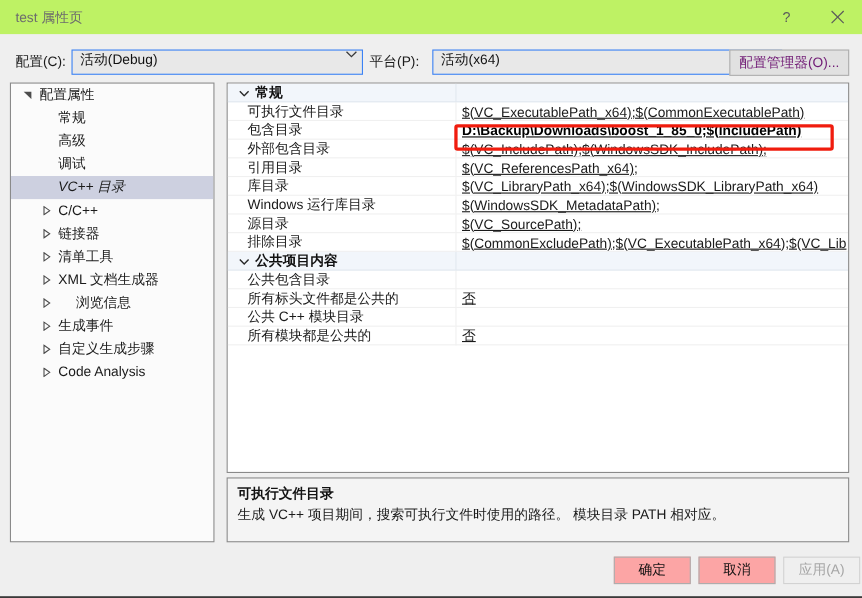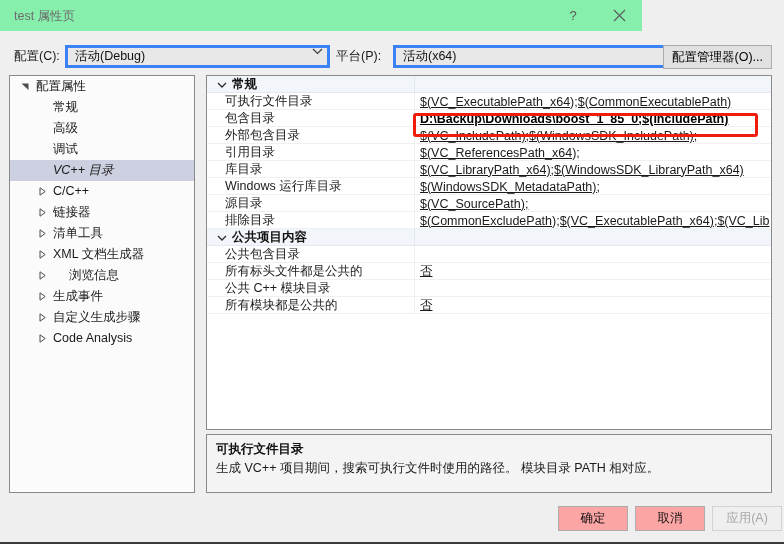--- a/index.html
+++ b/index.html
@@ -18,22 +18,22 @@
     position: relative;
     width: 784px;
     height: 544px;
     background: #efefef;
     border-bottom: 2px solid #3a3a3a;
   }
 
   
   .titlebar {
     position: absolute; left: 0; top: 0;
-    width: 642px; height: 31px;
-    background: #86efac;
+    width: 784px; height: 31px;
+    background: #bef264;
   }
   .title-text {
     position: absolute; left: 14px; top: 8px;
     font-size: 12.5px;
     color: #6d6d6d;
     white-space: nowrap;
   }
   .tb-btn {
     position: absolute; top: 0;
     width: 46px; height: 31px;
@@ -51,21 +51,21 @@
     color: #1a1a1a;
     white-space: nowrap;
   }
   #cfg-label-c { left: 14px; top: 48px; }
   #cfg-label-p { left: 336px; top: 48px; }
 
   .combo {
     position: absolute;
     height: 23px;
     background: #e8e8e8;
-    border: 3px solid #3b82f6;
+    border: 1px solid #3b82f6;
     display: flex;
     align-items: flex-start;
   }
   .combo .cval {
     flex: 1;
     padding-left: 7px;
     font-size: 12.5px;
     color: #111;
     white-space: nowrap;
     overflow: hidden;
@@ -80,21 +80,21 @@
   .chev { display: block; }
 
   #btn-config-mgr {
     position: absolute;
     left: 663px; top: 45px;
     width: 109px; height: 24px;
     background: #e1e1e1;
     border: 1px solid #adadad;
     font-family: inherit;
     font-size: 12.5px;
-    color: #000000;
+    color: #701a75;
     padding: 0;
     white-space: nowrap;
   }
 
   
   #tree-panel {
     position: absolute;
     left: 9px; top: 75px;
     width: 186px; height: 418px;
     background: #fbfbfb;

